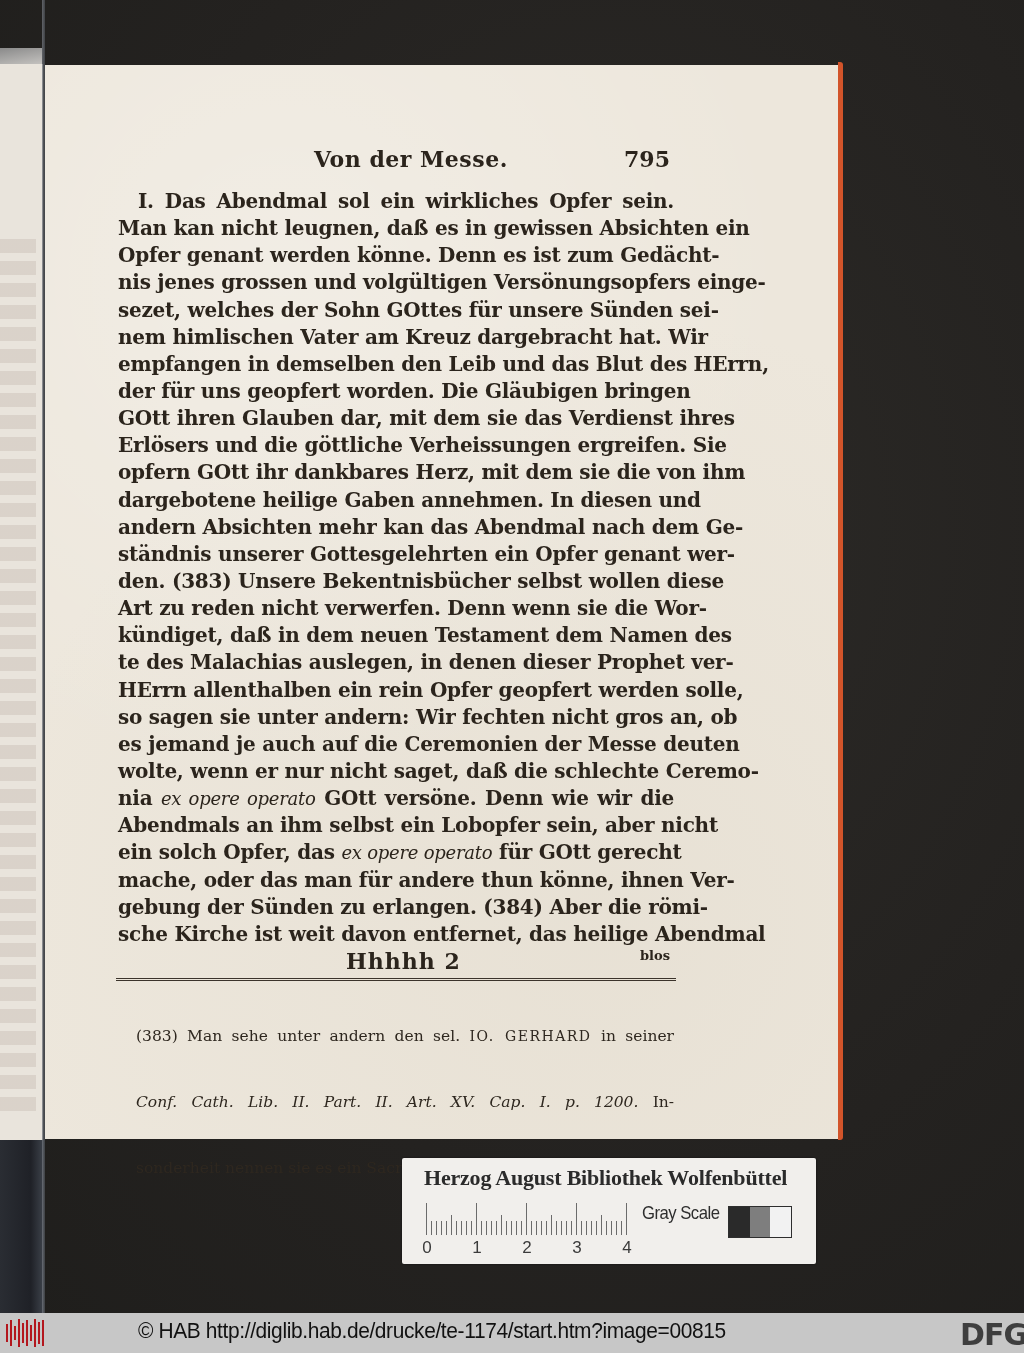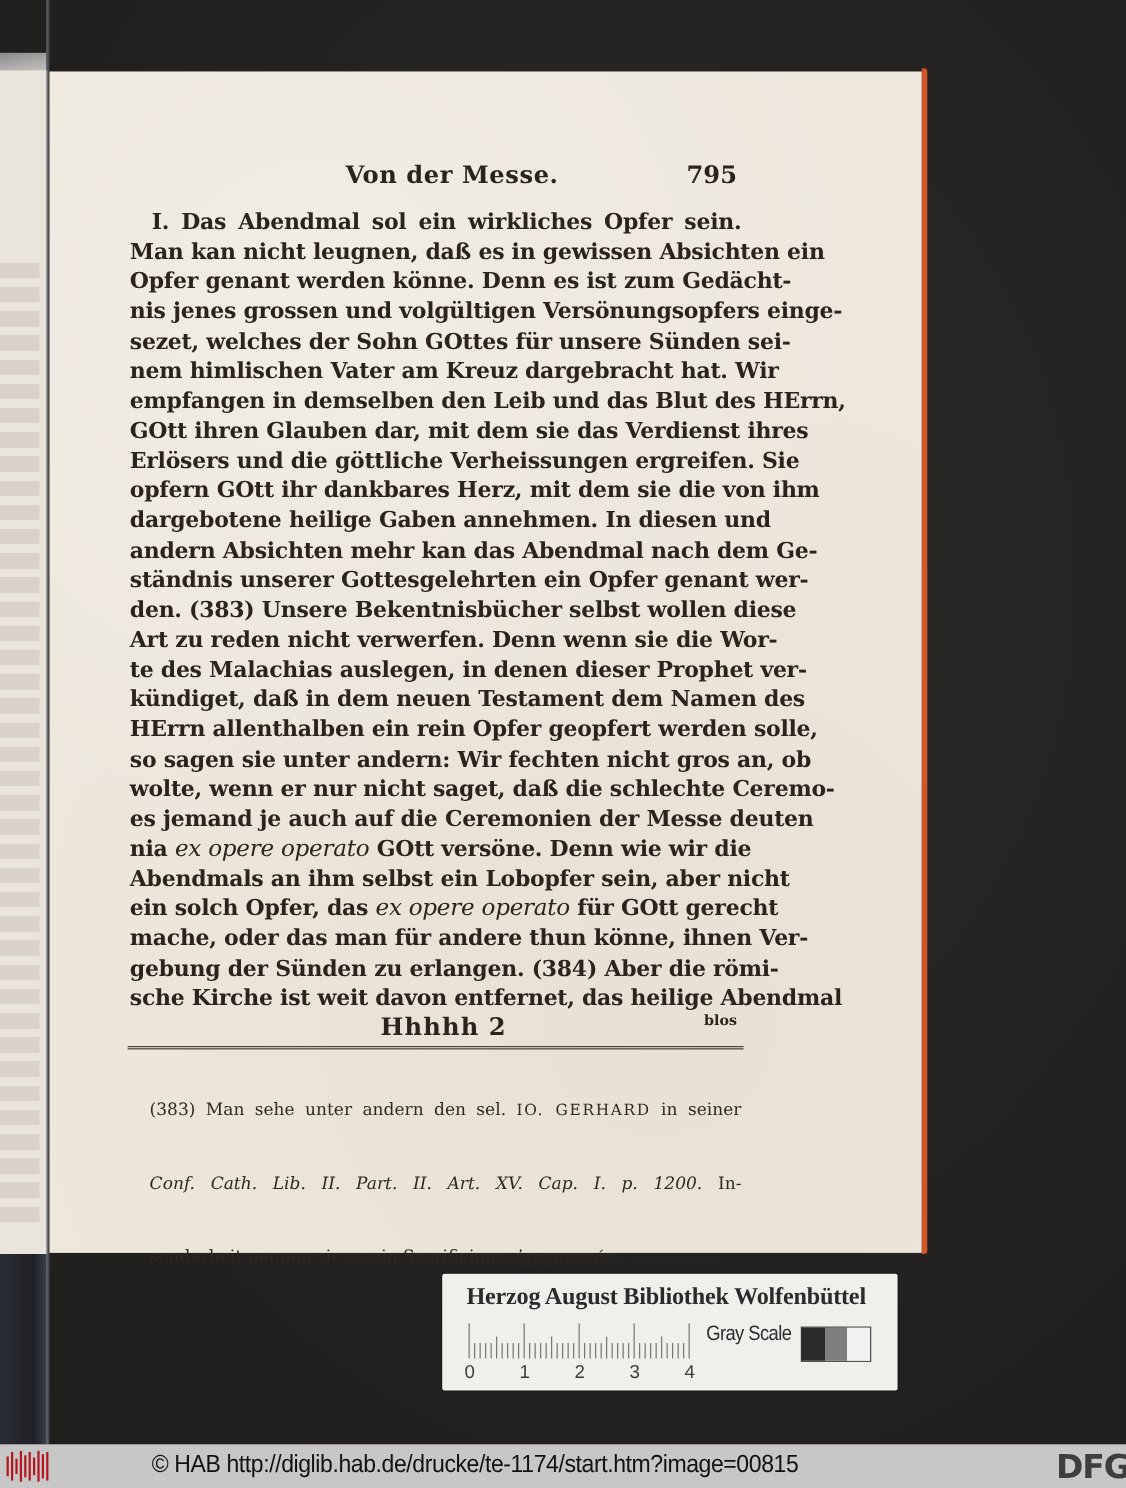--- a/index.html
+++ b/index.html
@@ -65,21 +65,21 @@
     font-size: 22px; font-weight: bold;
   }
   .body-text { margin-top: 10px; }
   .line {
     display: block; height: 27.15px; line-height: 27.15px;
     font-size: 20px; font-weight: bold; white-space: nowrap;
     text-align: justify; text-align-last: justify;
     letter-spacing: -0.25px;
   }
   .line.first { padding-left: 20px; }
-  .line em { font-style: italic; font-weight: normal; font-size: 21px; }
+  .line em { font-style: italic; font-weight: normal; font-size: 18px; }
   .catchline {
     position: relative; height: 28px; margin-top: 0px;
   }
   .signature {
     position: absolute; left: 228px; top: 0;
     font-size: 22px; font-weight: bold; letter-spacing: 1px;
   }
   .catchword {
     position: absolute; right: 4px; top: 0;
     font-size: 13px; font-weight: bold;
@@ -171,34 +171,35 @@
   </div>
 
   <div class="body-text">
     <span class="line first">I. Das Abendmal sol ein wirkliches Opfer sein.</span>
     <span class="line">Man kan nicht leugnen, daß es in gewissen Absichten ein</span>
     <span class="line">Opfer genant werden könne.  Denn es ist zum Gedächt-</span>
     <span class="line">nis jenes grossen und volgültigen Versönungsopfers einge-</span>
     <span class="line">sezet, welches der Sohn GOttes für unsere Sünden sei-</span>
     <span class="line">nem himlischen Vater am Kreuz dargebracht hat.  Wir</span>
     <span class="line">empfangen in demselben den Leib und das Blut des HErrn,</span>
+    <span class="line">der für uns geopfert worden.  Die Gläubigen bringen</span>
     <span class="line">GOtt ihren Glauben dar, mit dem sie das Verdienst ihres</span>
     <span class="line">Erlösers und die göttliche Verheissungen ergreifen.  Sie</span>
     <span class="line">opfern GOtt ihr dankbares Herz, mit dem sie die von ihm</span>
     <span class="line">dargebotene heilige Gaben annehmen.  In diesen und</span>
     <span class="line">andern Absichten mehr kan das Abendmal nach dem Ge-</span>
     <span class="line">ständnis unserer Gottesgelehrten ein Opfer genant wer-</span>
     <span class="line">den. (383)  Unsere Bekentnisbücher selbst wollen diese</span>
     <span class="line">Art zu reden nicht verwerfen.  Denn wenn sie die Wor-</span>
+    <span class="line">kündiget, daß in dem neuen Testament dem Namen des</span>
     <span class="line">te des Malachias auslegen, in denen dieser Prophet ver-</span>
-    <span class="line">kündiget, daß in dem neuen Testament dem Namen des</span>
     <span class="line">HErrn allenthalben ein rein Opfer geopfert werden solle,</span>
     <span class="line">so sagen sie unter andern: Wir fechten nicht gros an, ob</span>
+    <span class="line">es jemand je auch auf die Ceremonien der Messe deuten</span>
     <span class="line">wolte, wenn er nur nicht saget, daß die schlechte Ceremo-</span>
-    <span class="line">es jemand je auch auf die Ceremonien der Messe deuten</span>
     <span class="line"><span>nia </span><em>ex opere operato</em><span> GOtt versöne.  Denn wie wir die</span></span>
     <span class="line">Abendmals an ihm selbst ein Lobopfer sein, aber nicht</span>
     <span class="line"><span>ein solch Opfer, das </span><em>ex opere operato</em><span> für GOtt gerecht</span></span>
     <span class="line">mache, oder das man für andere thun könne, ihnen Ver-</span>
     <span class="line">gebung der Sünden zu erlangen. (384)  Aber die römi-</span>
     <span class="line">sche Kirche ist weit davon entfernet, das heilige Abendmal</span>
   </div>
 
   <div class="catchline">
     <span class="signature">Hhhhh 2</span>

